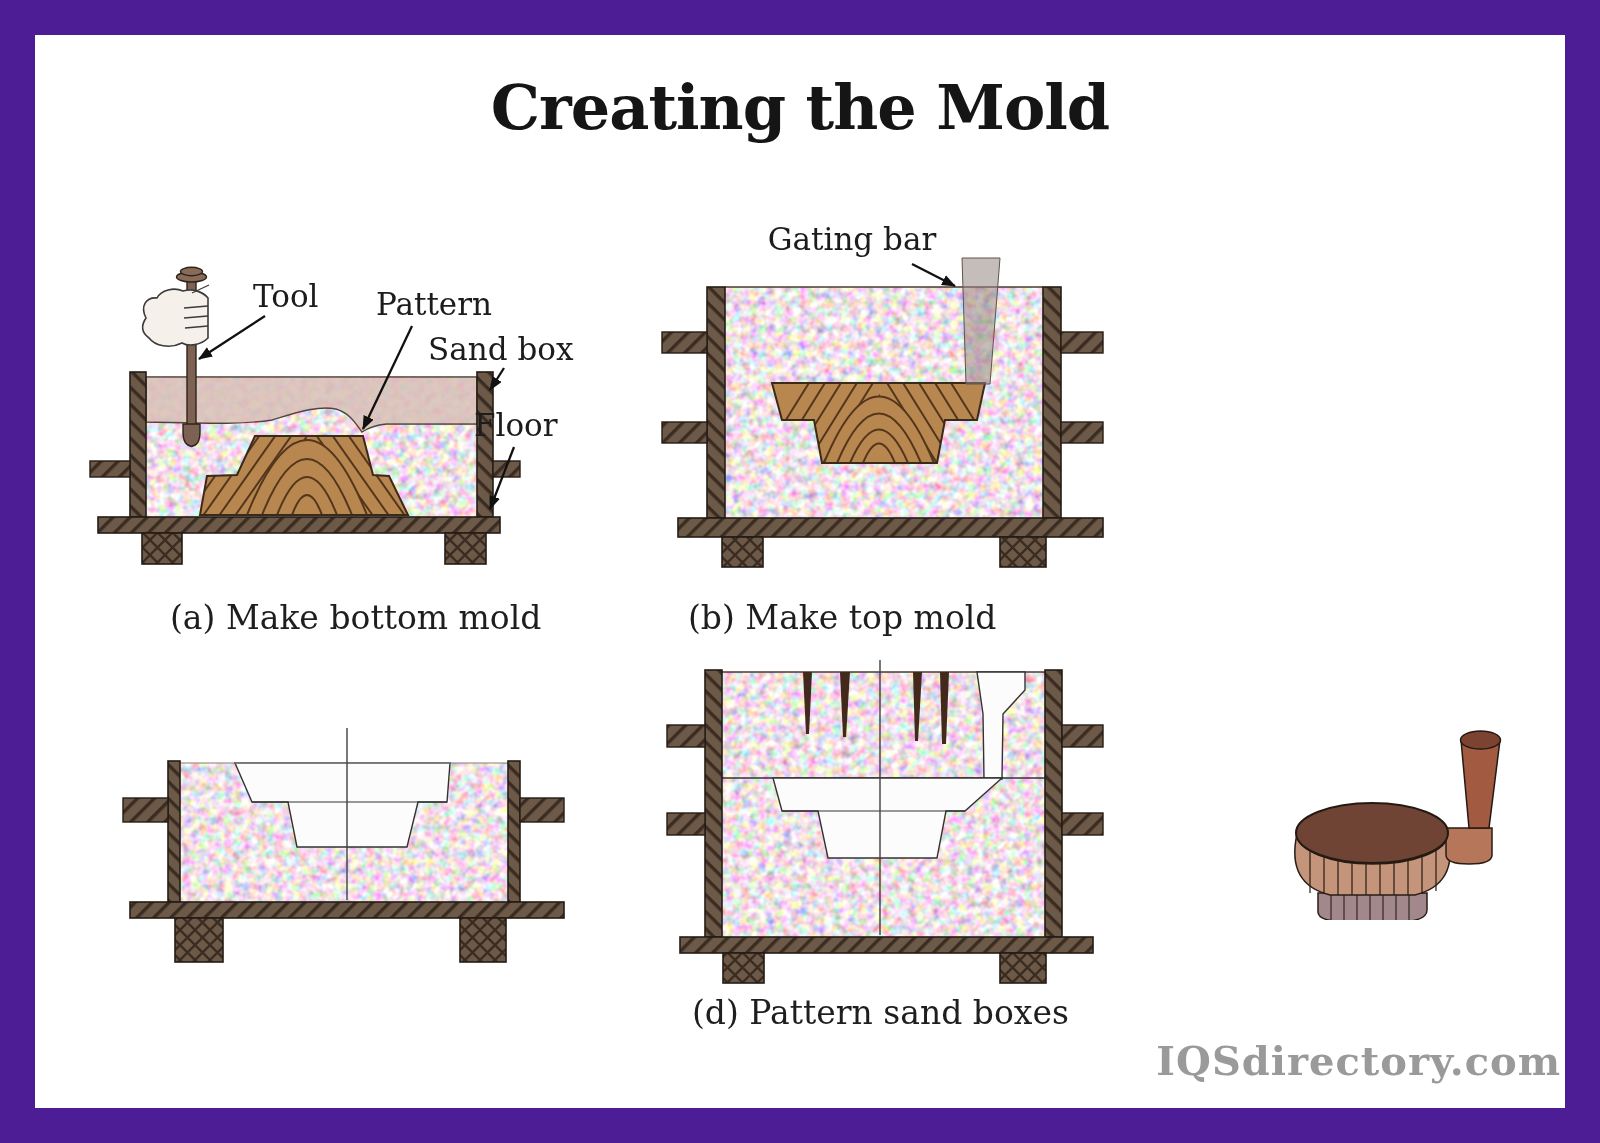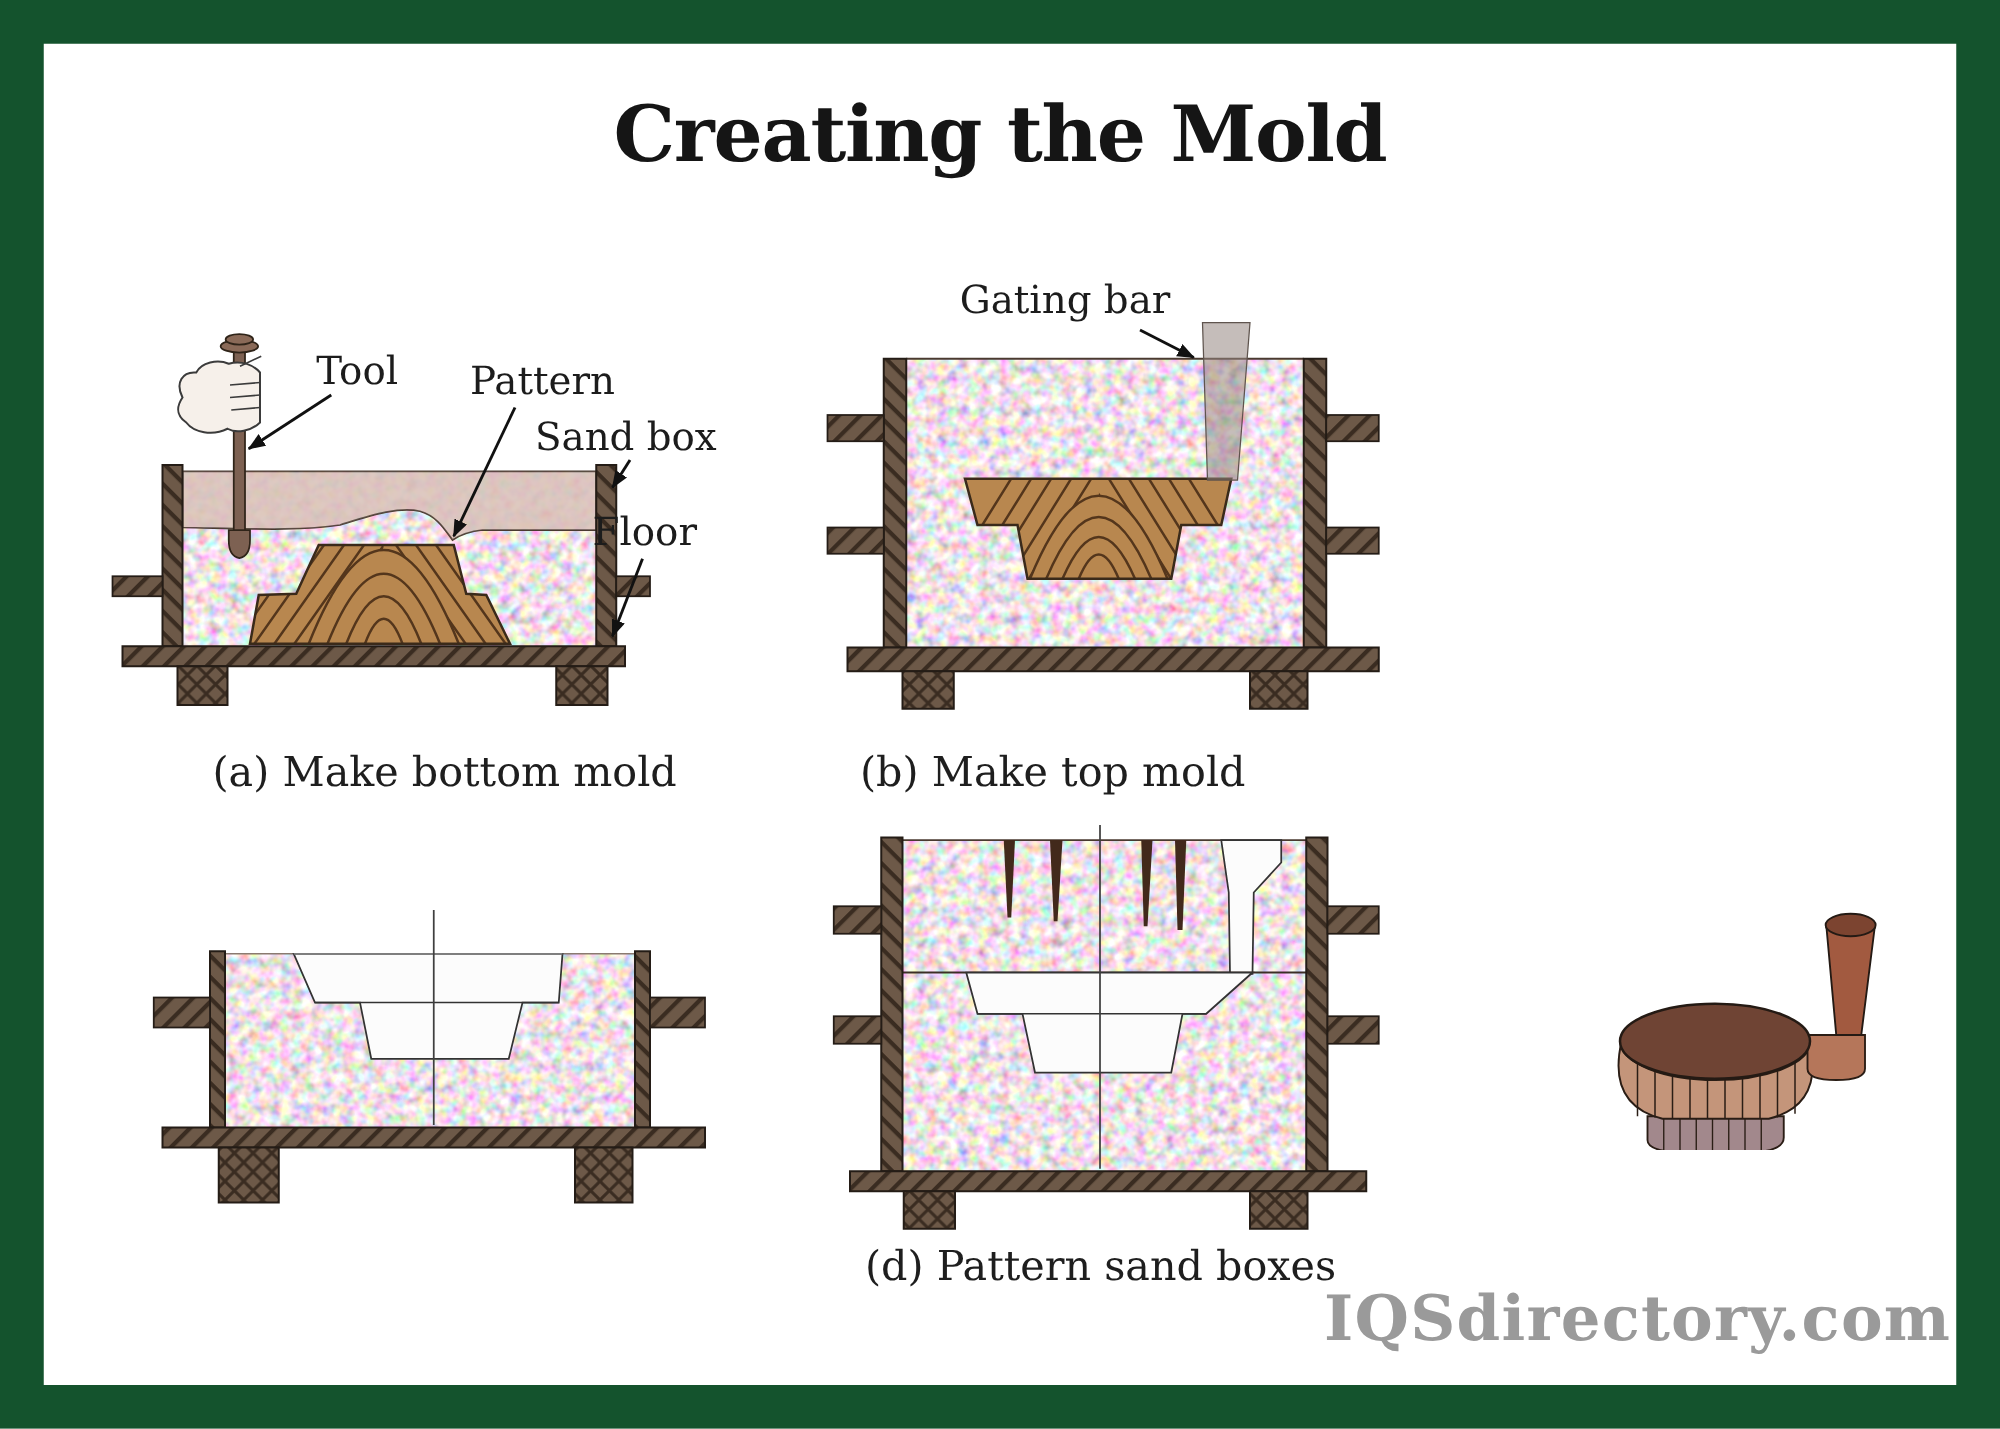--- a/index.html
+++ b/index.html
@@ -1,26 +1,26 @@
 <!DOCTYPE html>
 <html><head>
 <meta charset="utf-8">
 <style>
   html,body{margin:0;padding:0;}
   body{width:1600px;height:1143px;overflow:hidden;background:#e2e2e2;
        font-family:"DejaVu Serif",serif;}
-  .frame{position:relative;width:1600px;height:1143px;background:#14532d;}
+  .frame{position:relative;width:1600px;height:1143px;background:#4c1d95;}
   .canvas{position:absolute;left:35px;top:35px;width:1530px;height:1073px;background:#ffffff;}
   .abs{position:absolute;}
   .title{left:0;top:36px;width:100%;text-align:center;font-size:62px;font-weight:700;
          color:#151515;letter-spacing:-1px;}
   .caption{font-size:33px;color:#1e1e1e;white-space:nowrap;}
   svg{display:block;}
   svg text{font-family:"DejaVu Serif",serif;font-size:31px;fill:#1c1c1c;}
-  .watermark{right:4px;bottom:24px;font-size:50px;font-weight:700;color:#9a9a9a;letter-spacing:1px;}
+  .watermark{right:4px;bottom:24px;font-size:40px;font-weight:700;color:#9a9a9a;letter-spacing:1px;}
 </style>
 </head>
 <body>
 
 <svg width="0" height="0" style="position:absolute" aria-hidden="true">
   <defs>
     <filter id="sandF" x="0" y="0" width="100%" height="100%">
       <feTurbulence type="fractalNoise" baseFrequency="0.12" numOctaves="2" seed="11" result="n"></feTurbulence>
       <feColorMatrix in="n" type="matrix" values="1.5 0 0 0 0.12  0 1.3 0 0 0.10  0 0 1.3 0 0.14  0 0 0 0 1" result="c"></feColorMatrix>
       <feComposite in="c" in2="SourceAlpha" operator="in"></feComposite>

